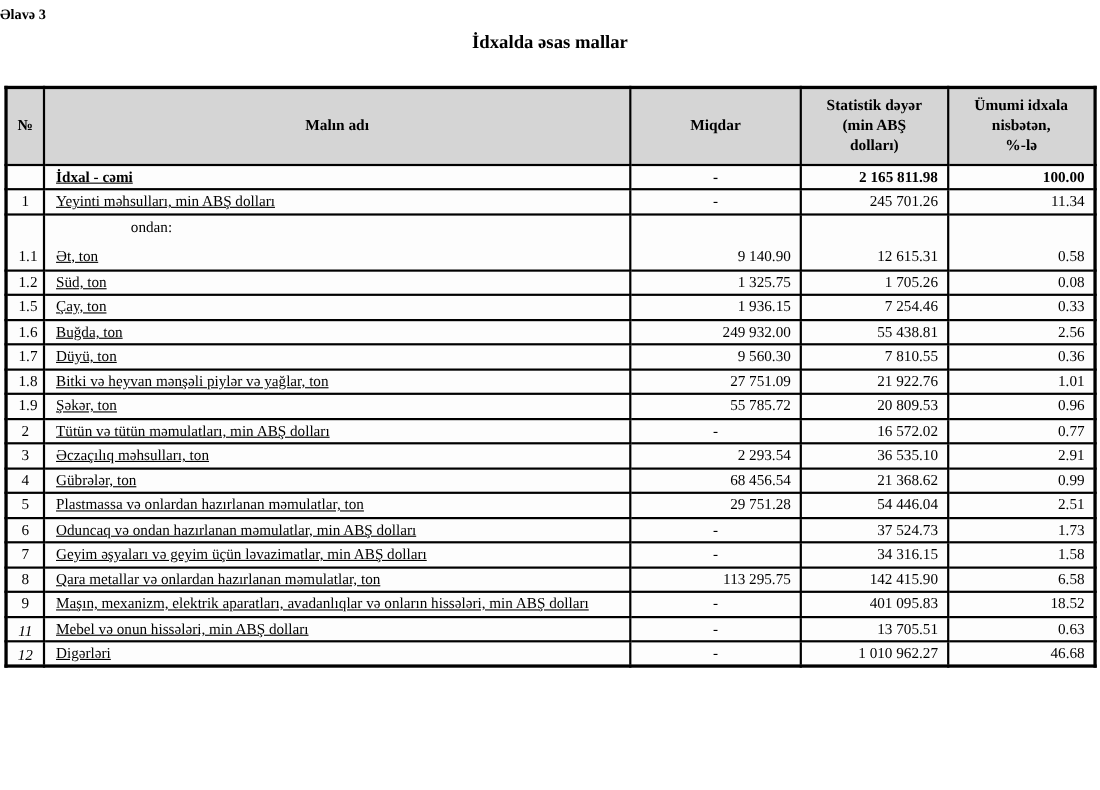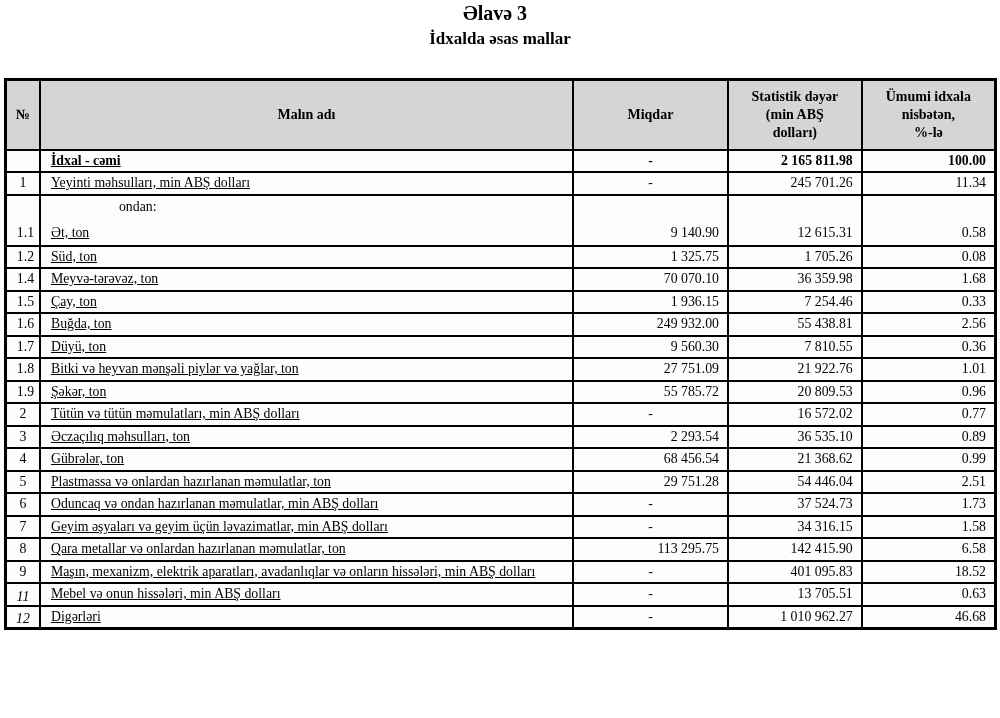--- a/index.html
+++ b/index.html
@@ -16,23 +16,23 @@
     color:var(--text);
     background:#ffffff;
   }
   .page{
     width:1000px;
     height:718px;
     background:var(--page-bg);
     overflow:hidden;
   }
   .annex{
-    text-align:center;
+    text-align:left;
     font-weight:bold;
-    font-size:20px;
+    font-size:13px;
     padding:4px 10px 0 0;
     line-height:18px;
   }
   .doc-title{
     text-align:center;
     font-weight:bold;
     font-size:17px;
     margin-top:7px;
     margin-bottom:29px;
     line-height:20px;
@@ -146,27 +146,20 @@
           <td class="col-share">0.58</td>
         </tr>
         <tr class="row-sub">
           <td class="col-num">1.2</td>
           <td class="col-name"><span class="name-text">Süd, ton</span></td>
           <td class="col-qty">1 325.75</td>
           <td class="col-val">1 705.26</td>
           <td class="col-share">0.08</td>
         </tr>
         <tr class="row-sub">
-          <td class="col-num">1.4</td>
-          <td class="col-name"><span class="name-text">Meyvə-tərəvəz, ton</span></td>
-          <td class="col-qty">70 070.10</td>
-          <td class="col-val">36 359.98</td>
-          <td class="col-share">1.68</td>
-        </tr>
-        <tr class="row-sub">
           <td class="col-num">1.5</td>
           <td class="col-name"><span class="name-text">Çay, ton</span></td>
           <td class="col-qty">1 936.15</td>
           <td class="col-val">7 254.46</td>
           <td class="col-share">0.33</td>
         </tr>
         <tr class="row-sub">
           <td class="col-num">1.6</td>
           <td class="col-name"><span class="name-text">Buğda, ton</span></td>
           <td class="col-qty">249 932.00</td>
@@ -199,21 +192,21 @@
           <td class="col-name"><span class="name-text">Tütün və tütün məmulatları, min ABŞ dolları</span></td>
           <td class="col-qty dash">-</td>
           <td class="col-val">16 572.02</td>
           <td class="col-share">0.77</td>
         </tr>
         <tr class="row-main">
           <td class="col-num">3</td>
           <td class="col-name"><span class="name-text">Əczaçılıq məhsulları, ton</span></td>
           <td class="col-qty">2 293.54</td>
           <td class="col-val">36 535.10</td>
-          <td class="col-share">0.89</td>
+          <td class="col-share">2.91</td>
         </tr>
         <tr class="row-main">
           <td class="col-num">4</td>
           <td class="col-name"><span class="name-text">Gübrələr, ton</span></td>
           <td class="col-qty">68 456.54</td>
           <td class="col-val">21 368.62</td>
           <td class="col-share">0.99</td>
         </tr>
         <tr class="row-main">
           <td class="col-num">5</td>

